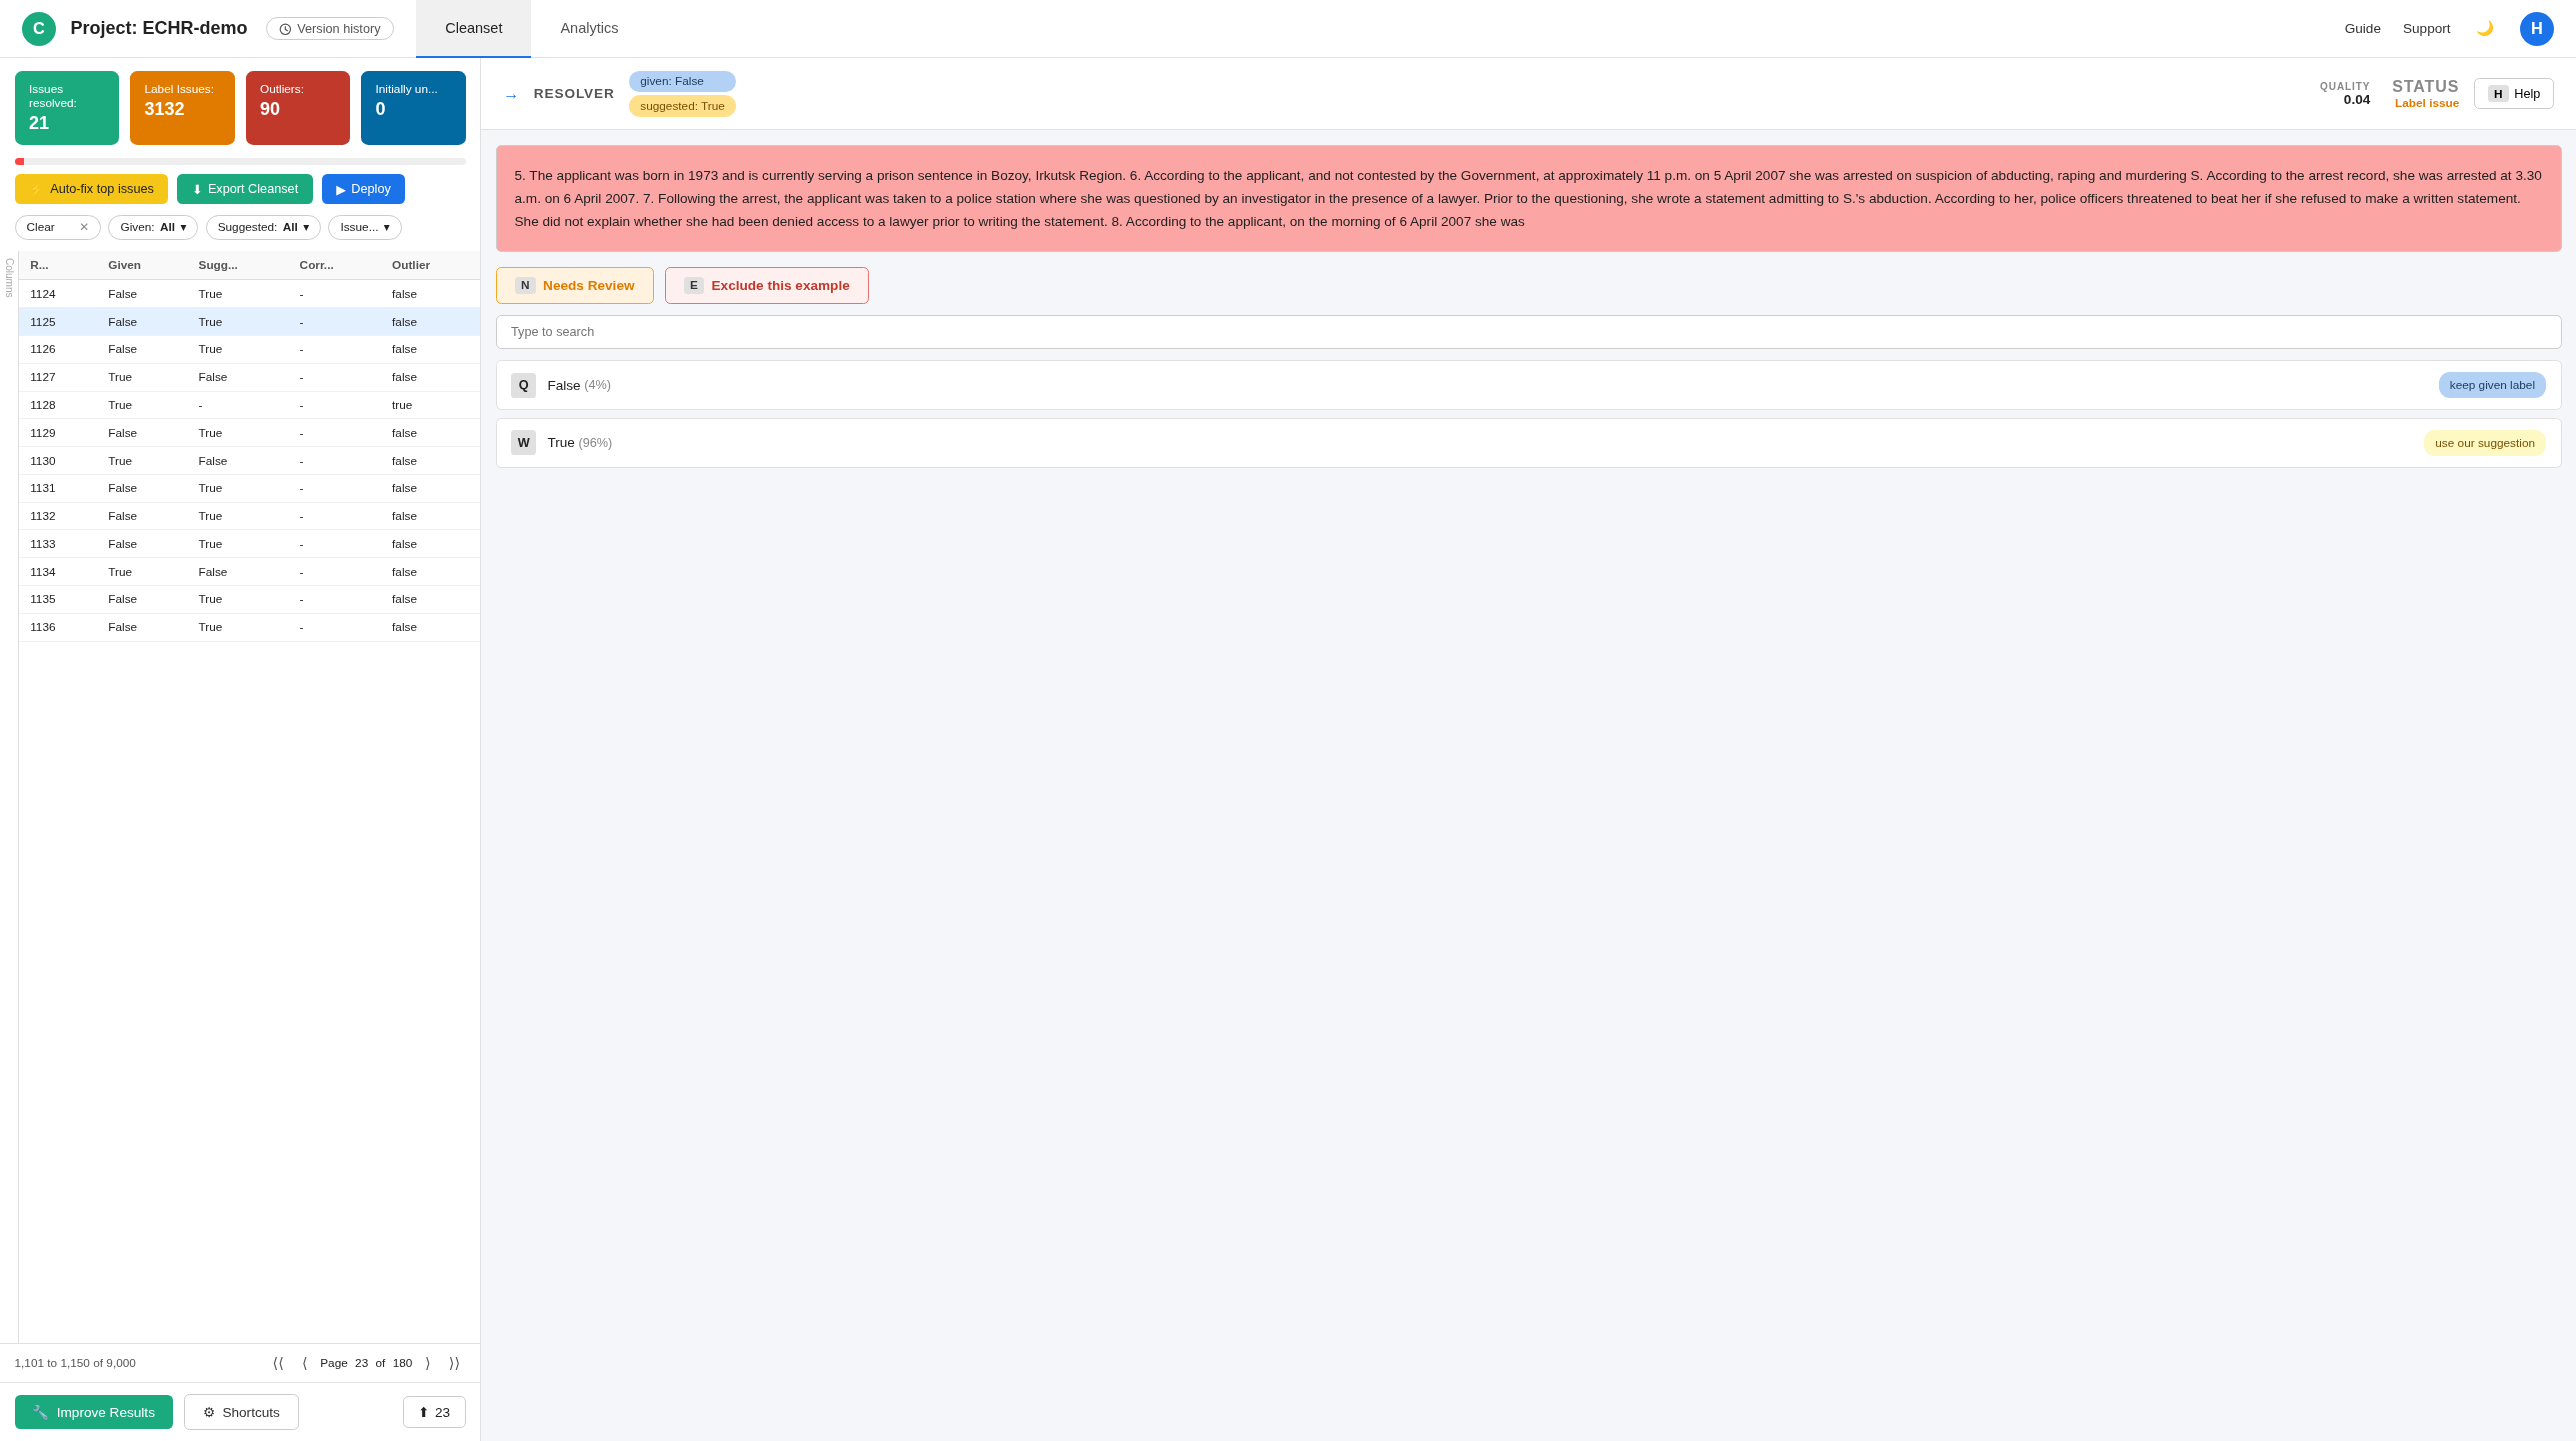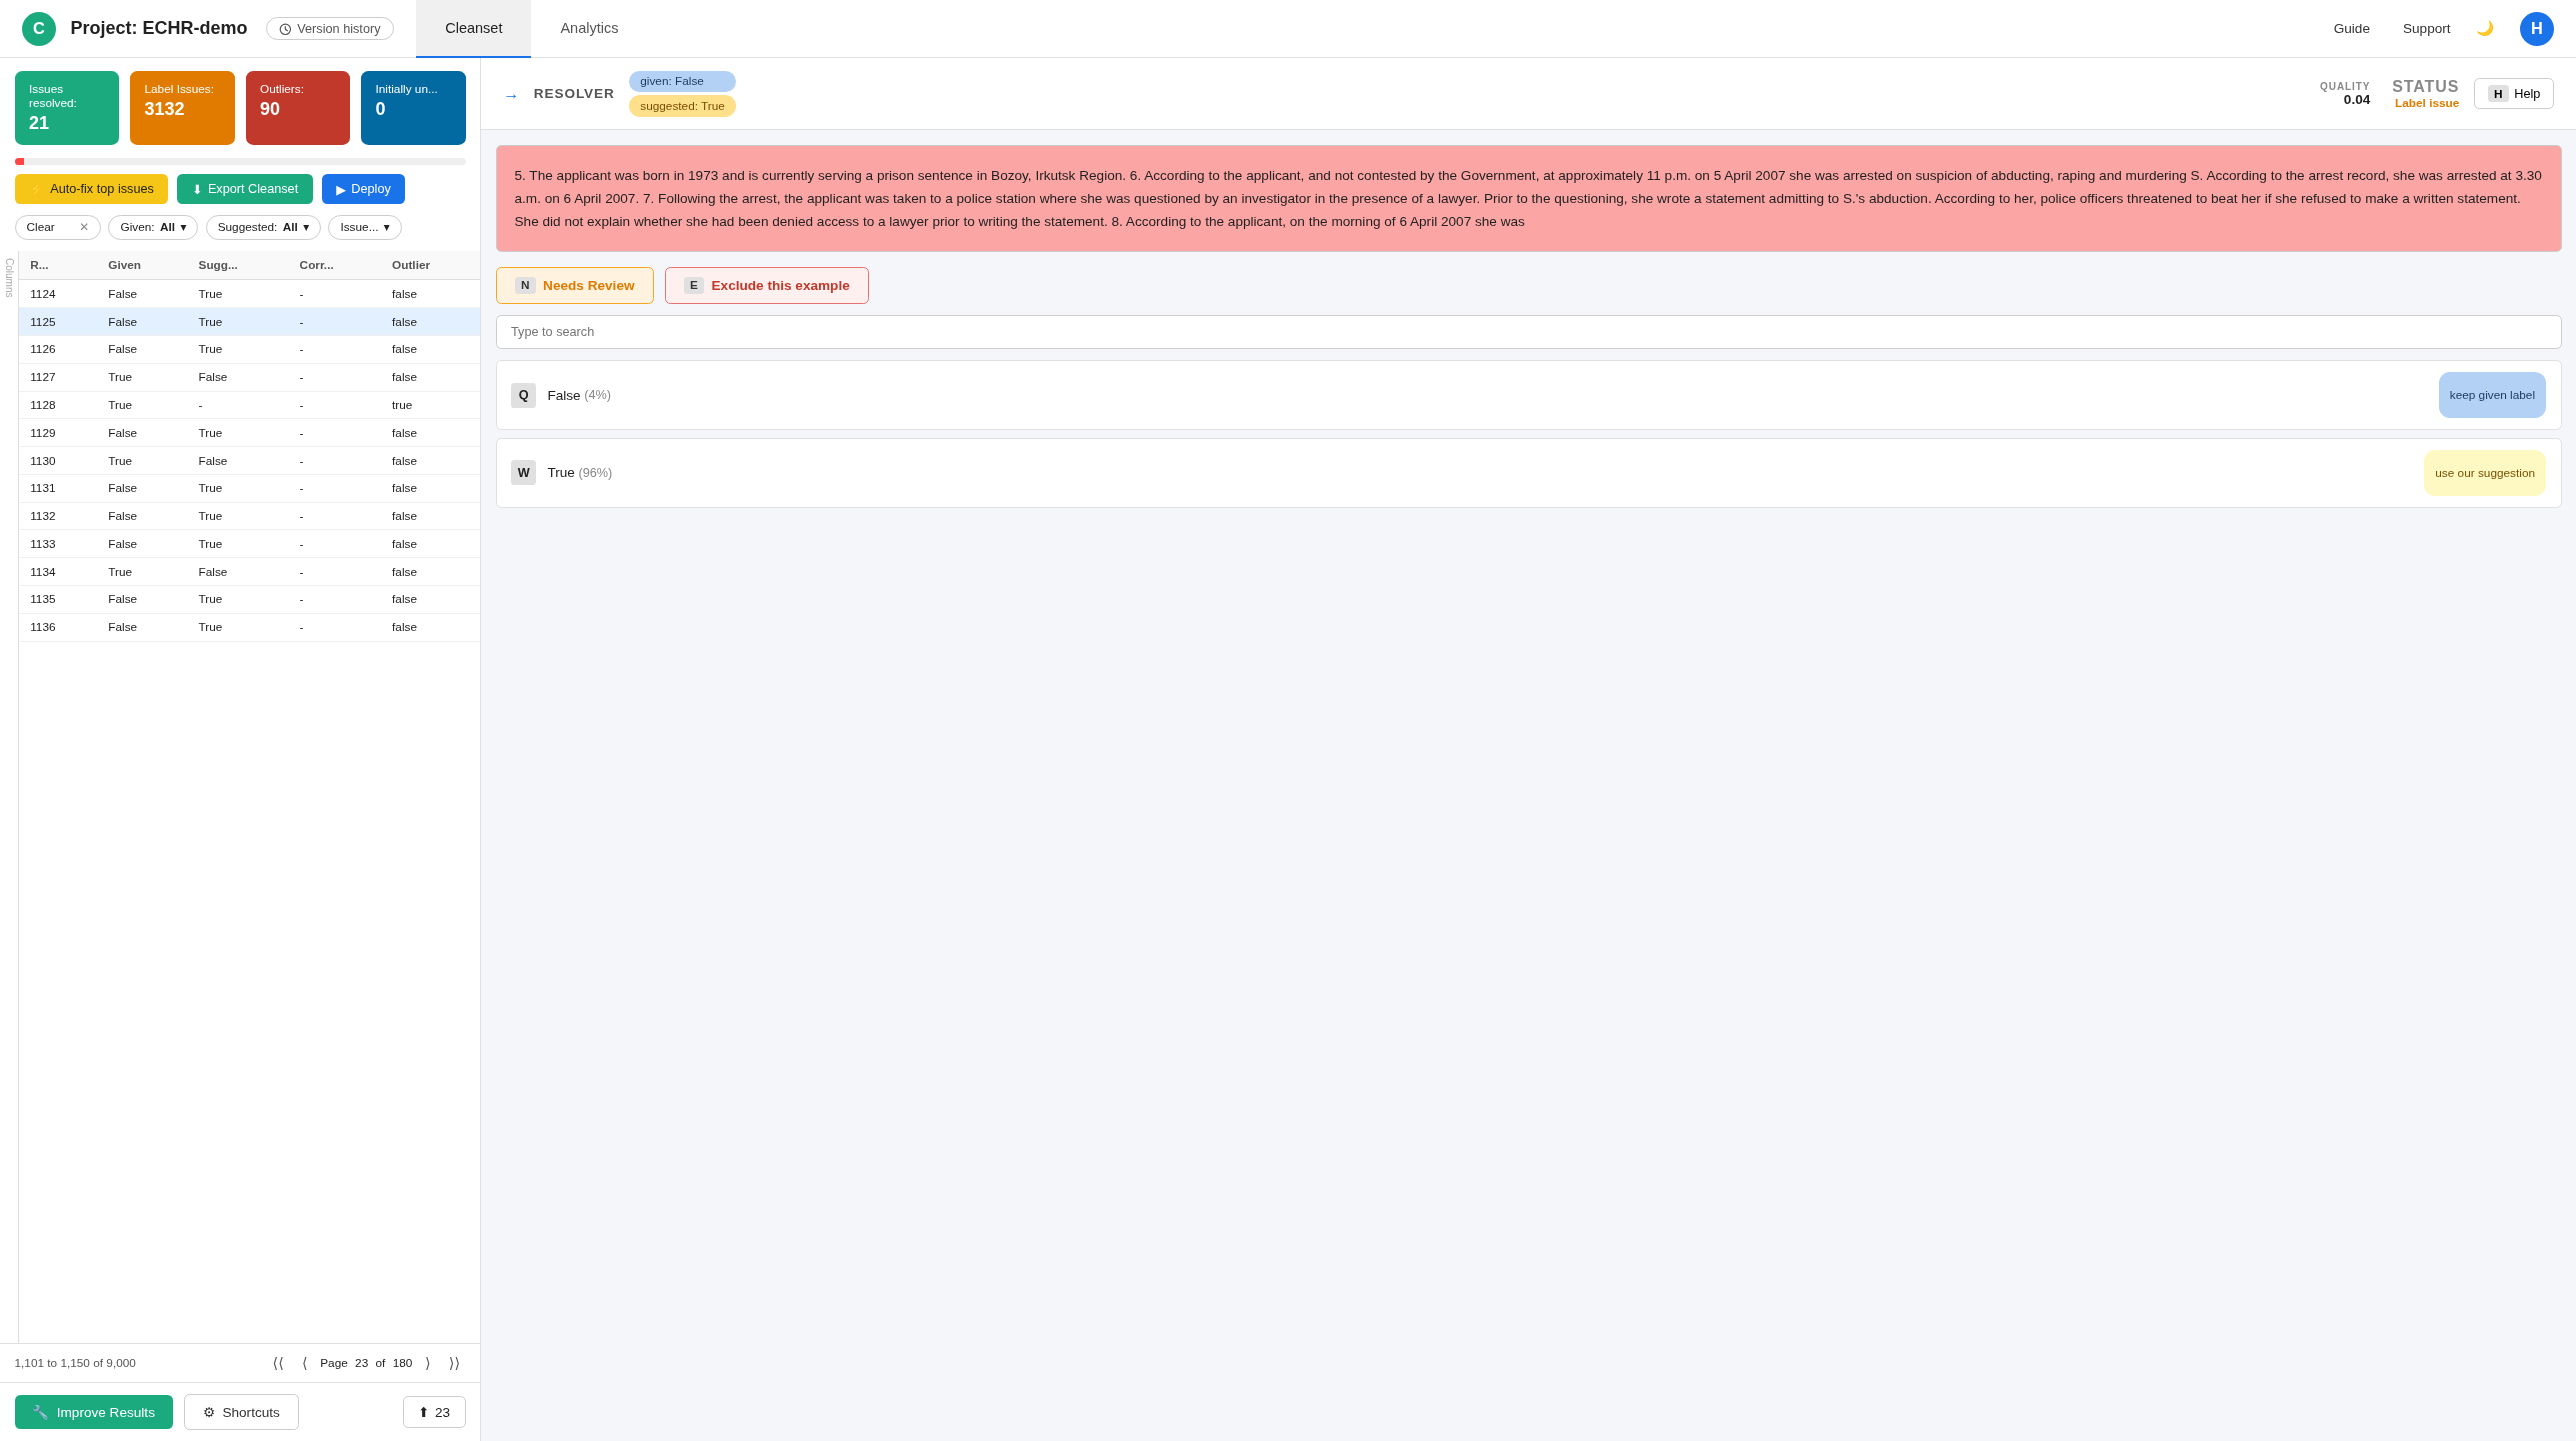--- a/index.html
+++ b/index.html
@@ -8,21 +8,21 @@
     
     .header { display: flex; align-items: center; background: #fff; border-bottom: 0.9px solid #e0e0e0; padding: 0 22px; height: 58px; }
     .logo { width: 34px; height: 34px; border-radius: 50%; background: #1aaa7e; display: flex; align-items: center; justify-content: center; color: white; font-weight: bold; font-size: 16.3px; margin-right: 14.5px; flex-shrink: 0; }
     .project-title { font-size: 18px; font-weight: 600; margin-right: 18px; }
     .version-history-btn { display: flex; align-items: flex-end; gap: 5.4px; font-size: 12.7px; color: #555; border: 0.9px solid #ccc; border-radius: 18px; padding: 3.6px 12.7px; cursor: pointer; background: #fff; }
     .version-history-btn svg { width: 12.7px; height: 12.7px; }
     .nav-tabs { display: flex; margin-left: 22px; }
     .nav-tab { padding: 0 29px; height: 58px; display: flex; align-items: center; font-size: 14.5px; font-weight: 500; cursor: pointer; border-bottom: 2.7px solid transparent; color: #555; }
     .nav-tab.active { background: #f0f0f0; border-bottom: 2.7px solid #1a73e8; color: #222; }
     .header-right { margin-left: auto; display: flex; align-items: center; gap: 22px; }
-    .header-right-link { font-size: 13.6px; color: #333; cursor: pointer; margin-left: 11px; }
+    .header-right-link { font-size: 13.6px; color: #333; cursor: pointer; }
     .dark-toggle { width: 25.4px; height: 25.4px; display: flex; align-items: center; justify-content: center; cursor: pointer; font-size: 14.5px; }
     .avatar { width: 34px; height: 34px; border-radius: 50%; background: #1a73e8; color: white; display: flex; align-items: center; justify-content: center; font-size: 16.3px; font-weight: bold; cursor: pointer; }
 
     
     .main { display: flex; height: calc(100vh - 58px); overflow: hidden; }
 
     
     .left-panel { width: 481px; flex-shrink: 0; display: flex; flex-direction: column; background: #fff; border-right: 0.9px solid #e0e0e0; }
 
     
@@ -101,21 +101,21 @@
 
     
     .search-box { margin: 0 14.5px 11px; border: 0.9px solid #ccc; border-radius: 5.4px; padding: 9px 14.5px; font-size: 12.7px; background: #fff; width: calc(100% - 29px); outline: none; }
 
     
     .label-options { margin: 0 14.5px; display: flex; flex-direction: column; gap: 7.3px; }
     .label-option { display: flex; align-items: center; background: #fff; border: 0.9px solid #e0e0e0; border-radius: 5.4px; padding: 11px 14.5px; cursor: pointer; }
     .label-key { width: 25.4px; height: 25.4px; background: #e0e0e0; border-radius: 3.6px; display: flex; align-items: center; justify-content: center; font-weight: 700; font-size: 12.7px; margin-right: 11px; flex-shrink: 0; }
     .label-name { font-size: 13.6px; color: #222; }
     .label-pct { color: #888; font-size: 12.7px; margin-left: 3.6px; }
-    .label-action { margin-left: auto; padding: 16px 11px; border-radius: 11px; font-size: 11.8px; font-weight: 500; }
+    .label-action { margin-left: auto; padding: 6px 11px; border-radius: 11px; font-size: 11.8px; font-weight: 500; }
     .keep-given { background: #b3d1f5; color: #1a3a5c; }
     .use-suggestion { background: #fef9c3; color: #7a4f00; }
 
     
     .footer { padding: 11px 22px; text-align: right; font-size: 11.8px; color: #888; margin-top: auto; }
     .footer-heart { color: #e74c3c; }
 
     .col-toggle-bar { writing-mode: vertical-rl; font-size: 10px; color: #aaa; padding: 7.3px 3.6px; cursor: pointer; border-right: 0.9px solid #ddd; }
 
     .badges-column { display: flex; flex-direction: column; gap: 3.6px; }

